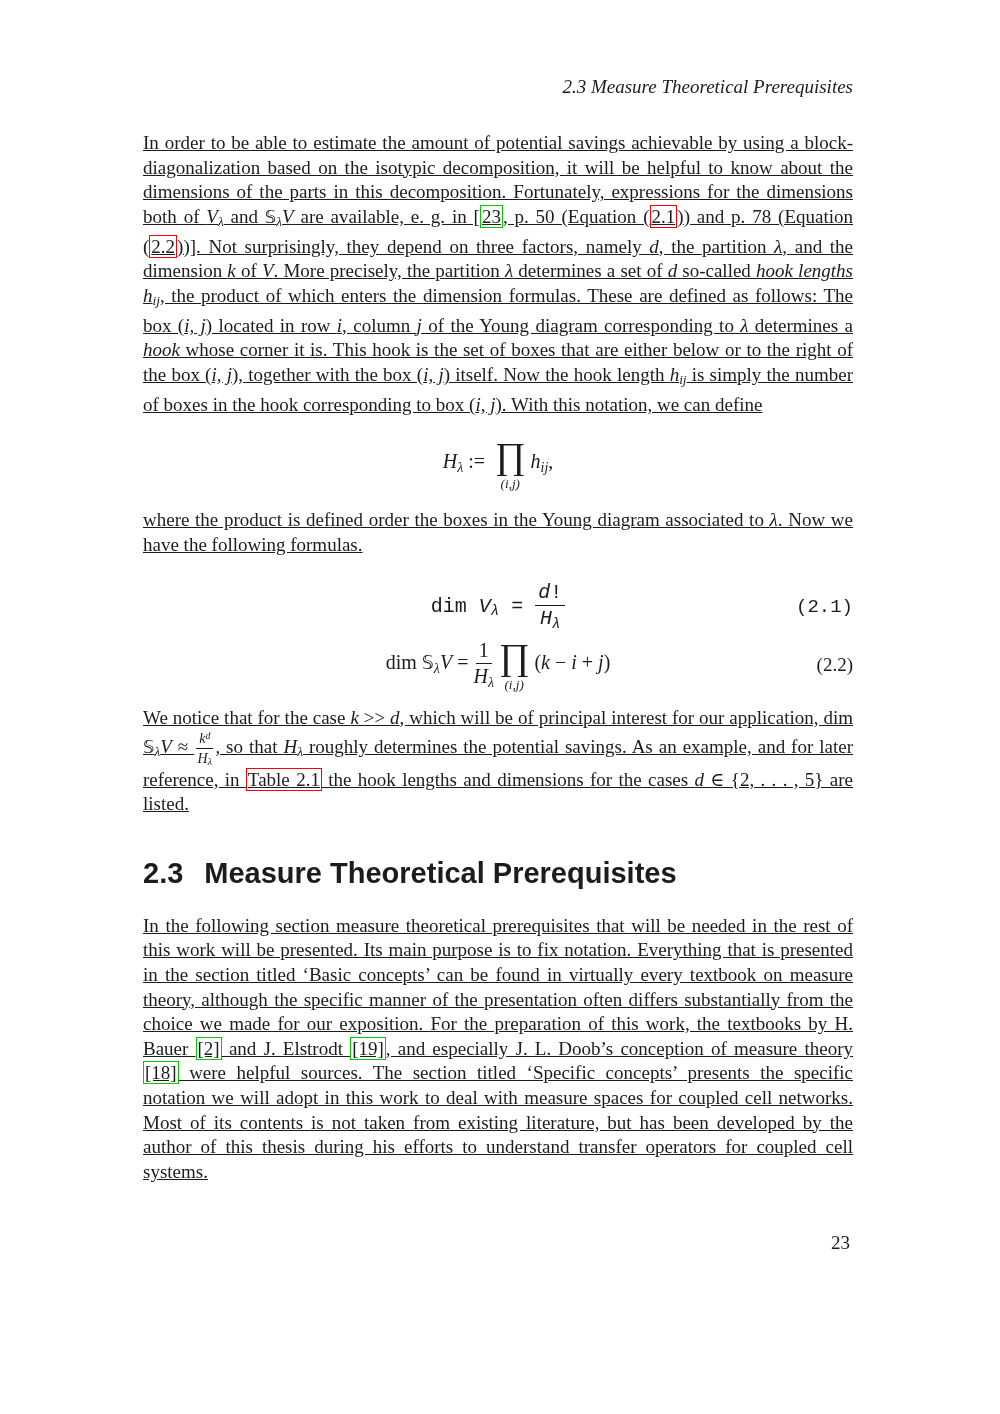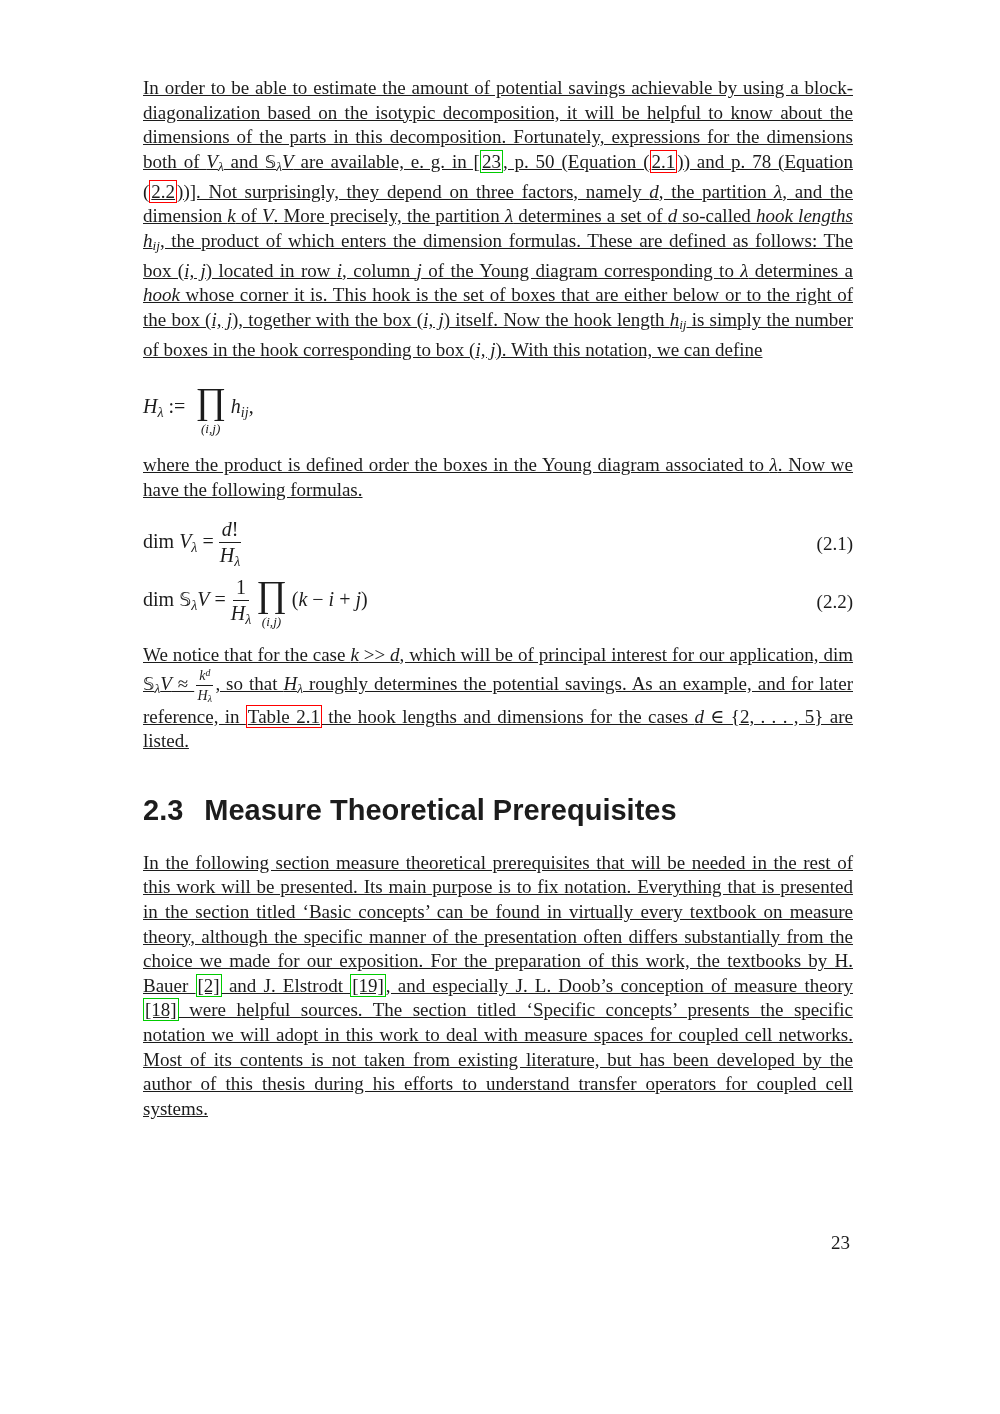--- a/index.html
+++ b/index.html
@@ -36,26 +36,26 @@
   .frac .num{border-bottom:1.3px solid #1c1c1c;padding:0 3px 1px 3px;}
   .frac .den{padding-top:1px;}
   .body-par .frac{font-size:74%;margin:0 2px;}
   .bigop{
     display:inline-flex;flex-direction:column;align-items:center;
     vertical-align:middle;margin:0 5px;line-height:1;
   }
   .bigop .op{font-size:185%;line-height:1.05;}
   .bigop .lim{font-style:italic;font-size:66%;line-height:1;margin-top:1px;}
   .eq-display{
-    position:relative;display:flex;align-items:center;
+    position:relative;display:flex;justify-content:center;align-items:center;
     font-size:20px;
   }
   .eq-hook{margin:10px 0 9px 0;min-height:72px;}
   .eq-numbered{min-height:58px;}
-  .eq-block{margin-top:12px;}
+  .eq-block{margin-top:20px;font-family:Liberation Mono, monospace;}
   .eq-number{
     position:absolute;right:0;top:50%;transform:translateY(-50%);
     font-size:19px;
   }
   .section-heading{
     font-family:"Liberation Sans","DejaVu Sans",sans-serif;
     font-weight:bold;font-size:29px;line-height:34px;
     margin:39px 0 24px 0;display:flex;align-items:flex-end;
   }
   .section-heading .sec-num{margin-right:21px;}
@@ -63,20 +63,21 @@
   .page-number{
     position:absolute;top:1232px;right:150px;
     font-size:19px;
   }
 </style>
 </head>
 <body>
 
 <div class="page">
 
+  <div class="running-header">2.3 Measure Theoretical Prerequisites</div>
 
   <p class="body-par"><span class="seg-t">In order to be able to estimate the amount of potential savings achievable by using a block-diagonalization based on the isotypic decomposition, it will be helpful to know about the dimensions of the parts in this decomposition. Fortunately, expressions for the dimensions both of </span><span class="seg-i">V</span><span class="seg-sub">λ</span><span class="seg-t"> and </span><span class="seg-bb">𝕊</span><span class="seg-sub">λ</span><span class="seg-i">V</span><span class="seg-t"> are available, e. g. in [</span><span class="seg-boxg">23</span><span class="seg-t">, p. 50 (Equation (</span><span class="seg-boxr">2.1</span><span class="seg-t">)) and p. 78 (Equation (</span><span class="seg-boxr">2.2</span><span class="seg-t">))]. Not surprisingly, they depend on three factors, namely </span><span class="seg-i">d</span><span class="seg-t">, the partition </span><span class="seg-i">λ</span><span class="seg-t">, and the dimension </span><span class="seg-i">k</span><span class="seg-t"> of </span><span class="seg-i">V</span><span class="seg-t">. More precisely, the partition </span><span class="seg-i">λ</span><span class="seg-t"> determines a set of </span><span class="seg-i">d</span><span class="seg-t"> so-called </span><span class="seg-i">hook lengths </span><span class="seg-i">h</span><span class="seg-sub">ij</span><span class="seg-t">, the product of which enters the dimension formulas. These are defined as follows: The box (</span><span class="seg-i">i, j</span><span class="seg-t">) located in row </span><span class="seg-i">i</span><span class="seg-t">, column </span><span class="seg-i">j</span><span class="seg-t"> of the Young diagram corresponding to </span><span class="seg-i">λ</span><span class="seg-t"> determines a </span><span class="seg-i">hook</span><span class="seg-t"> whose corner it is. This hook is the set of boxes that are either below or to the right of the box (</span><span class="seg-i">i, j</span><span class="seg-t">), together with the box (</span><span class="seg-i">i, j</span><span class="seg-t">) itself. Now the hook length </span><span class="seg-i">h</span><span class="seg-sub">ij</span><span class="seg-t"> is simply the number of boxes in the hook corresponding to box (</span><span class="seg-i">i, j</span><span class="seg-t">). With this notation, we can define</span></p>
 
   <div class="eq-display eq-hook">
     <span class="eq-body"><span class="seg-i">H</span><span class="seg-sub">λ</span><span class="seg-t"> := </span><span class="bigop">
           <span class="op">∏</span>
           <span class="lim">(i,j)</span>
         </span><span class="seg-i">h</span><span class="seg-sub">ij</span><span class="seg-t">,</span></span>
   </div>
 

